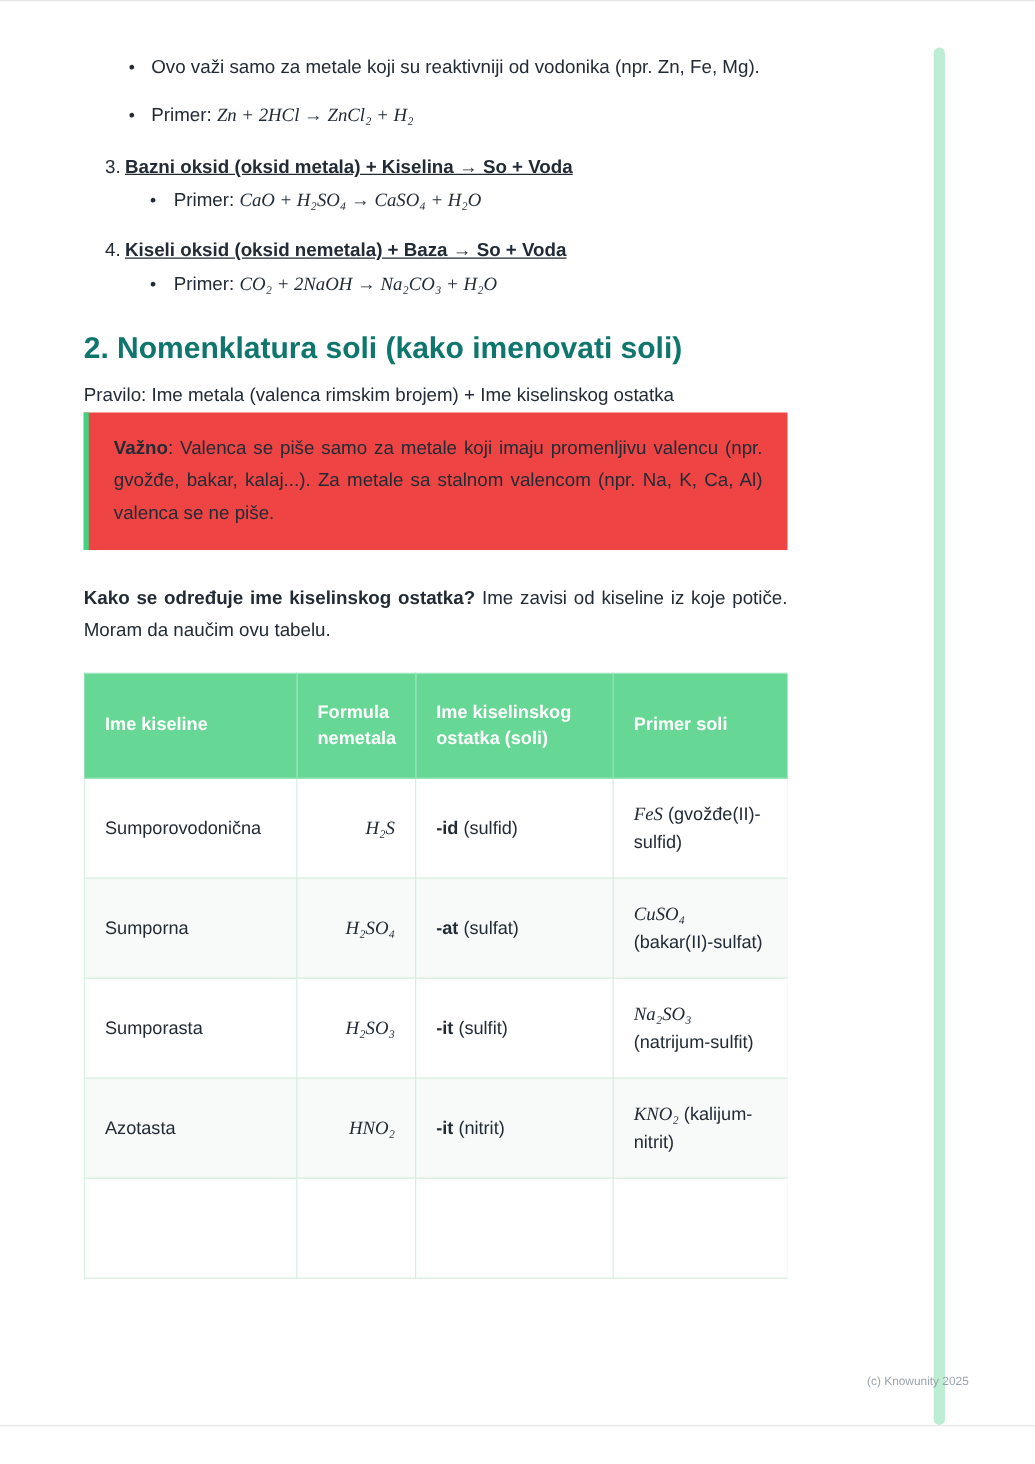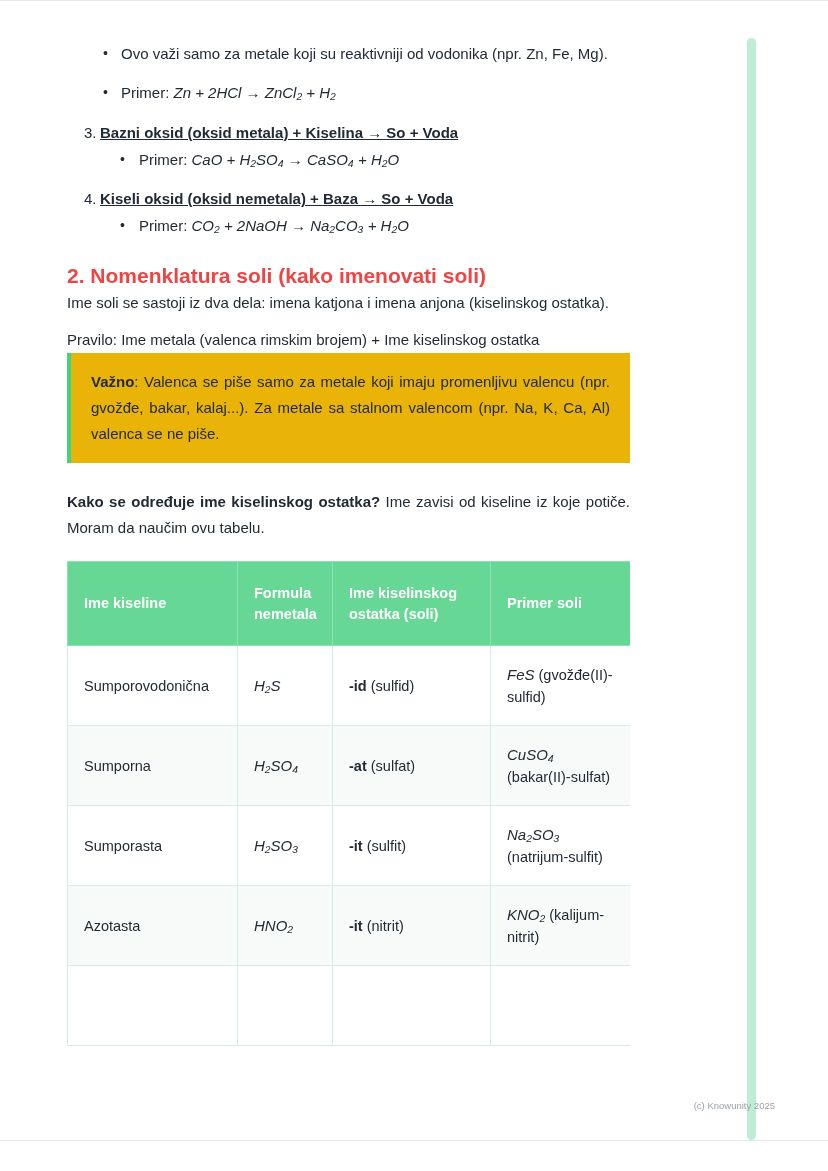--- a/index.html
+++ b/index.html
@@ -20,35 +20,35 @@
 
   .b-item { display:flex; font-size:15px; line-height:23px; padding-left:36px; margin-bottom:16px; }
   .b-item .dot { flex:0 0 18px; font-size:14px; }
   .b-item .b-text { flex:1; }
   .b-item.sub { padding-left:53px; margin-bottom:0; }
   .b-item.sub .dot { flex:0 0 19px; }
   .top-bullets { margin-bottom:17px; }
   .top-bullets .b-item:last-child { margin-bottom:0; }
 
   .italic { }
-  .math { font-family:Liberation Sans, sans-serif; font-style:italic; }
+  .math { font-family:Liberation Serif, serif; font-style:italic;text-align:right; }
 
   .rule-block { margin-bottom:16px; }
   .rule-head { display:flex; font-size:15px; line-height:23px; padding-left:17px; margin-bottom:4px; }
   .rule-head .num { flex:0 0 16px; }
   .rule-title { font-weight:bold; flex:1;text-decoration:underline; }
 
-  .heading { font-size:21px; line-height:26px; font-weight:bold; color:#ef4444; margin:26px 0 1px; }
+  .heading { font-size:24px; line-height:26px; font-weight:bold; color:#0f766e; margin:26px 0 12px; }
 
   .para { font-size:15px; line-height:26px; }
   .just { text-align:justify; }
   .intro { margin-bottom:11px; }
   .rule-bold { font-weight:normal; }
 
-  .callout { background:#eab308; border-left:4px solid #3fd37f; padding:16px 20px 16px 20px; margin-bottom:26px; }
+  .callout { background:#ef4444; border-left:4px solid #3fd37f; padding:16px 20px 16px 20px; margin-bottom:26px; }
   .question { margin-bottom:20px; }
 
   .table-clip { height:507px; overflow:hidden; }
   table { width:563px; table-layout:fixed; border-collapse:collapse; }
   th {
     background:#67d795; color:#ffffff; font-weight:bold; font-size:14.5px;
     text-align:left; vertical-align:middle; padding:10px 16px; height:84px;
     border:1px solid #8ee2b2; line-height:21px;
   }
   td {
@@ -99,21 +99,20 @@
     <div class="b-item sub">
       <span class="dot">•</span>
       <div class="b-text">
         <span>Primer: </span><span class="math">CO₂ + 2NaOH → Na₂CO₃ + H₂O</span>
       </div>
     </div>
   </div>
 
   <h2 class="heading">2. Nomenklatura soli (kako imenovati soli)</h2>
 
-  <p class="para just intro">Ime soli se sastoji iz dva dela: imena katjona i imena anjona (kiselinskog ostatka).</p>
 
   <p class="para rule-bold">Pravilo: Ime metala (valenca rimskim brojem) + Ime kiselinskog ostatka</p>
 
   <div class="callout">
     <p class="para just"><b>Važno</b><span>: Valenca se piše samo za metale koji imaju promenljivu valencu (npr. gvožđe, bakar, kalaj...). Za metale sa stalnom valencom (npr. Na, K, Ca, Al) valenca se ne piše.</span></p>
   </div>
 
   <p class="para just question"><b>Kako se određuje ime kiselinskog ostatka?</b><span> Ime zavisi od kiseline iz koje potiče. Moram da naučim ovu tabelu.</span></p>
 
   <div class="table-clip">

